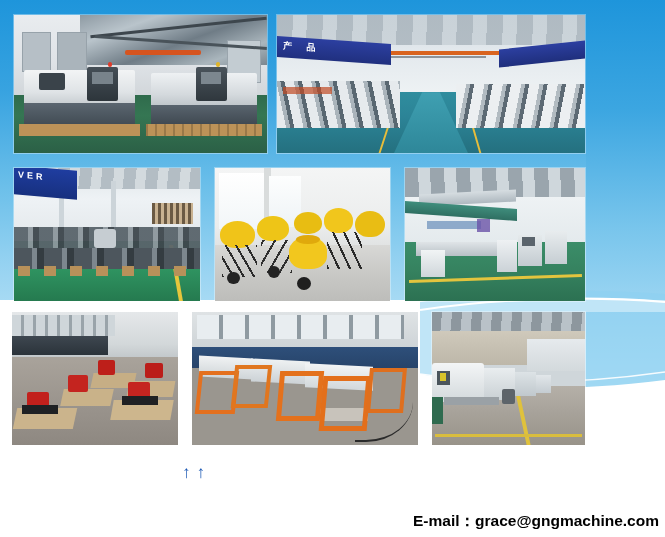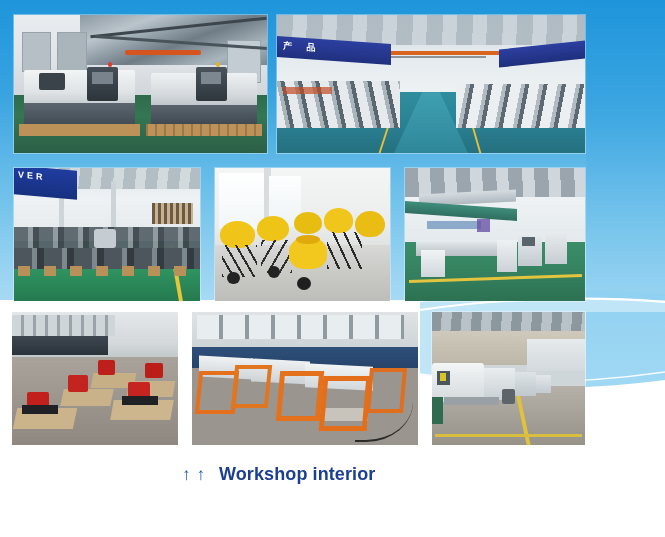--- a/index.html
+++ b/index.html
@@ -511,17 +511,17 @@
       <div class="lyr mc1p"></div>
         <div class="lyr mc1y"></div>
       <div class="lyr bench"></div>
         <div class="lyr green"></div>
     </div>
   </div>
 
   <div class="caption">
     <span class="arrow">↑</span>
     <span class="arrow arrow-2">↑</span>
-    <span class="cap-text">Workshop interior</span>
-  </div>
-
+  </div>
+
+  <div class="email">E-mail：grace@gngmachine.com</div>
 
 </div>
 
 </body></html>

